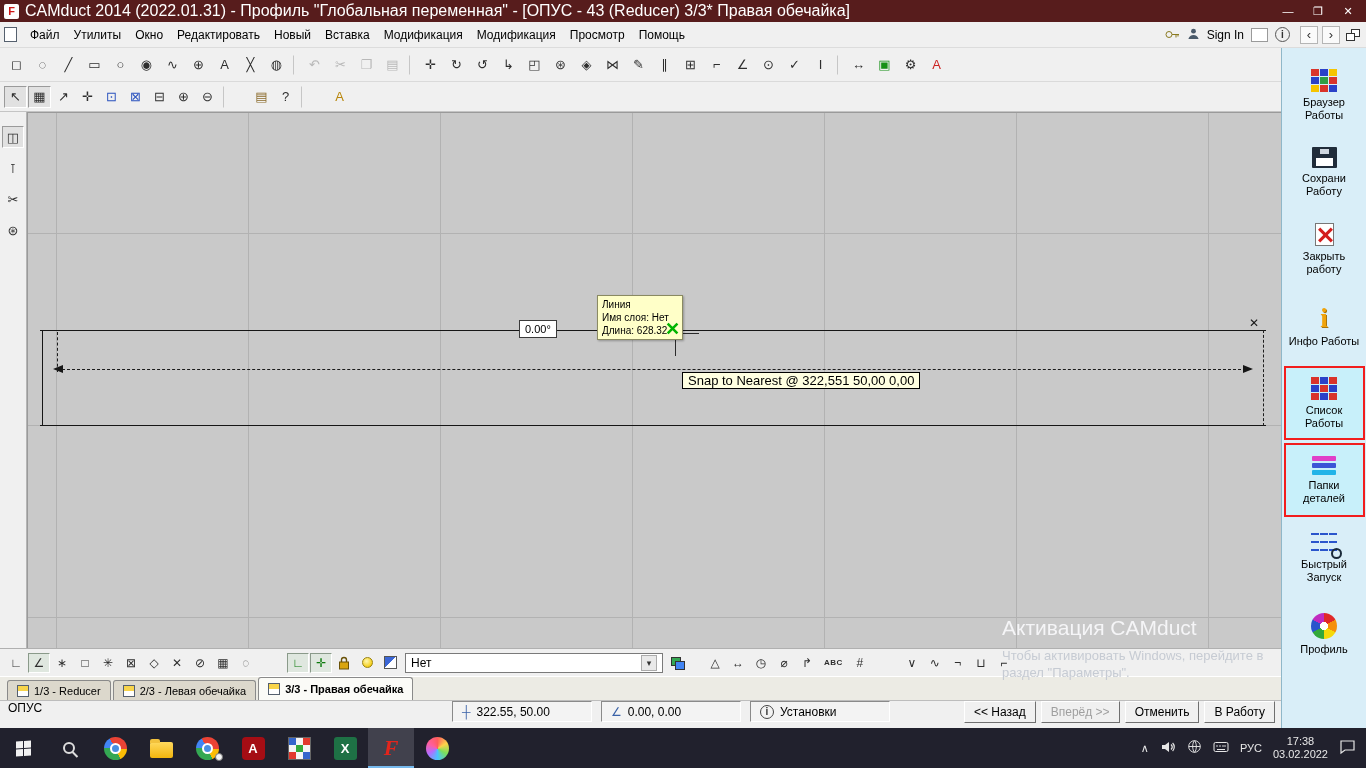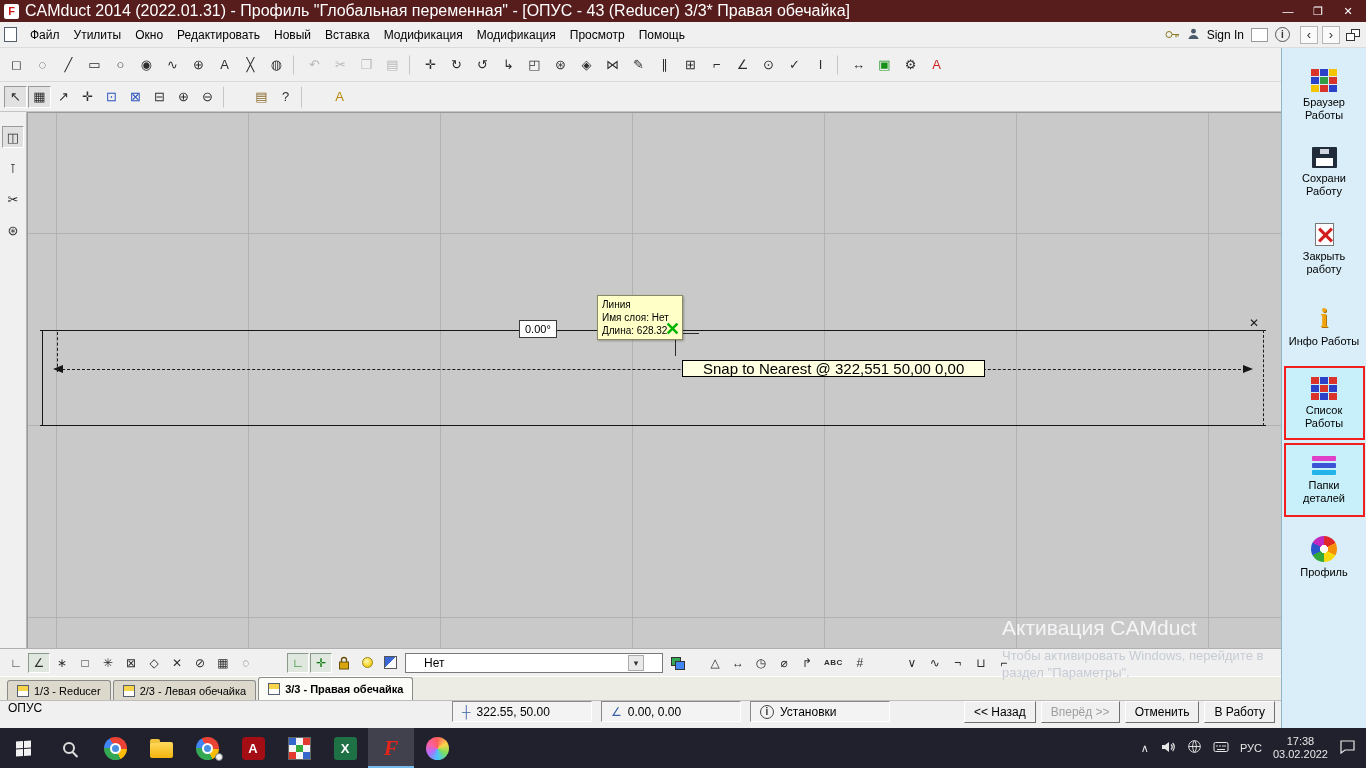--- a/index.html
+++ b/index.html
@@ -49,40 +49,40 @@
  background-position:29px 0,0 121px;box-shadow:inset 1px 1px 0 #9a9a9a;overflow:hidden;}
 .draw-hline{position:absolute;height:1px;background:#161616;}
 .draw-vline{position:absolute;width:1px;background:#161616;}
 .dashed-h{position:absolute;height:0;border-top:1px dashed #1c1c1c;}
 .dashed-v{position:absolute;width:0;border-left:1px dashed #1c1c1c;}
 .arrow-l{position:absolute;width:0;height:0;border-top:4px solid transparent;border-bottom:4px solid transparent;border-right:10px solid #161616;}
 .arrow-r{position:absolute;width:0;height:0;border-top:4px solid transparent;border-bottom:4px solid transparent;border-left:10px solid #161616;}
 .x-end{position:absolute;color:#161616;font-size:12px;line-height:12px;}
 .angle-label{position:absolute;background:#fff;border:1px solid #3a3a3a;font-size:11px;padding:1px 5px;line-height:14px;}
 .info-tip{position:absolute;background:#ffffc8;border:1px solid #8a8a62;font-size:10px;line-height:13px;padding:2px 4px;box-shadow:1px 1px 2px rgba(0,0,0,.28);width:86px;z-index:5;}
-.snap-tip{position:absolute;background:#ffffe1;border:1px solid #000;font-size:15px;line-height:15px;padding:0 20px;white-space:nowrap;z-index:6;}
+.snap-tip{position:absolute;background:#ffffe1;border:1px solid #000;font-size:13px;line-height:15px;padding:0 5px;white-space:nowrap;z-index:6;margin-top:12px;}
 .snap-marker{position:absolute;color:#00b400;font-size:18px;font-weight:bold;line-height:18px;z-index:7;}
 .cursor-h{position:absolute;height:1px;background:#2a2a2a;}
 .cursor-v{position:absolute;width:1px;background:#2a2a2a;}
 
 
 .watermark{position:absolute;left:1002px;top:616px;z-index:60;pointer-events:none;}
 .wm1{font-size:21px;color:rgba(248,249,251,.92);}
 .wm2{font-size:13px;line-height:17px;color:#c6cbd3;margin-top:7px;width:340px;}
 
 
 .snapbar{position:absolute;left:0;top:648px;width:1281px;height:28px;background:#f0f0f0;border-top:1px solid #b0b0b0;display:flex;align-items:center;gap:1px;padding:0 5px;}
 .sb-group{display:flex;align-items:center;gap:1px;}
 .sb-btn{width:22px;height:20px;display:flex;align-items:center;justify-content:center;font-size:12px;color:#2e2e2e;border:1px solid transparent;}
 .sb-btn.pressed{background:#dfe7df;border-color:#8a9a8a #fff #fff #8a9a8a;}
 .sb-btn.wide{width:auto;padding:0 4px;font-size:8px;font-weight:bold;letter-spacing:.5px;}
 .lock-btn,.bulb-btn,.layercolor-btn,.layers-btn{width:22px;height:20px;display:flex;align-items:center;justify-content:center;position:relative;}
 .bulb{width:11px;height:11px;border-radius:50%;background:radial-gradient(circle at 40% 35%,#fff7b0,#f5cf1b 70%,#caa40c);border:1px solid #9a8310;display:block;}
 .layercolor-btn i{width:13px;height:13px;background:linear-gradient(135deg,#3b66d6 0 50%,#ffffff 50%);border:1px solid #555;display:block;}
-.layer-select{width:258px;height:20px;background:#fff;border:1px solid #7a7a7a;display:flex;align-items:center;padding:0 18px;font-size:12px;margin:0 3px;}
+.layer-select{width:258px;height:20px;background:#fff;border:1px solid #7a7a7a;display:flex;align-items:center;padding:0 5px;font-size:12px;margin:0 3px;}
 .dd-arrow{margin-left:auto;width:16px;height:16px;background:#e9e9e9;border:1px solid #ababab;font-size:9px;display:flex;align-items:center;justify-content:center;color:#333;}
 .layers-btn .l1{position:absolute;left:4px;top:4px;width:10px;height:9px;background:#34a853;border:1px solid #333;}
 .layers-btn .l2{position:absolute;left:8px;top:8px;width:10px;height:9px;background:#4285f4;border:1px solid #333;}
 .sb-right{margin-left:14px;}
 
 
 .tabbar{position:absolute;left:0;top:676px;width:1281px;height:24px;background:#ecebe4;border-top:1px solid #fff;display:flex;align-items:flex-end;gap:2px;padding:0 0 0 7px;}
 .tab{height:20px;display:flex;align-items:center;gap:5px;padding:0 9px;background:#dcd8cc;border:1px solid #8a8a8a;border-bottom:none;border-radius:3px 3px 0 0;font-size:11px;white-space:nowrap;}
 .tab.active{background:#fbfbf7;font-weight:bold;height:23px;}
 .tab-icon{width:12px;height:12px;border:1px solid #56606e;background:linear-gradient(180deg,#f8d44a 0 5px,#ffffff 5px);}
@@ -433,20 +433,35 @@
   </div>
   <div class="side-item hl">
     <span class="si ic-folders">
         <i class="ff1"></i>
         <i class="ff2"></i>
         <i class="ff3"></i>
       </span>
     <span class="side-label">Папки деталей</span>
   </div>
   <div class="side-item">
+    <span class="si ic-quick">
+        <i></i>
+        <i></i>
+        <i></i>
+        <i></i>
+        <i></i>
+        <i></i>
+        <i></i>
+        <i></i>
+        <i></i>
+        <span class="mag"></span>
+      </span>
+    <span class="side-label">Быстрый Запуск</span>
+  </div>
+  <div class="side-item">
     <span class="si ic-proc"></span>
     <span class="side-label">Профиль</span>
   </div>
 </div>
 
 <div class="taskbar">
   <div class="app-slot">
       <span class="win-start">
         <i></i>
         <i></i>

